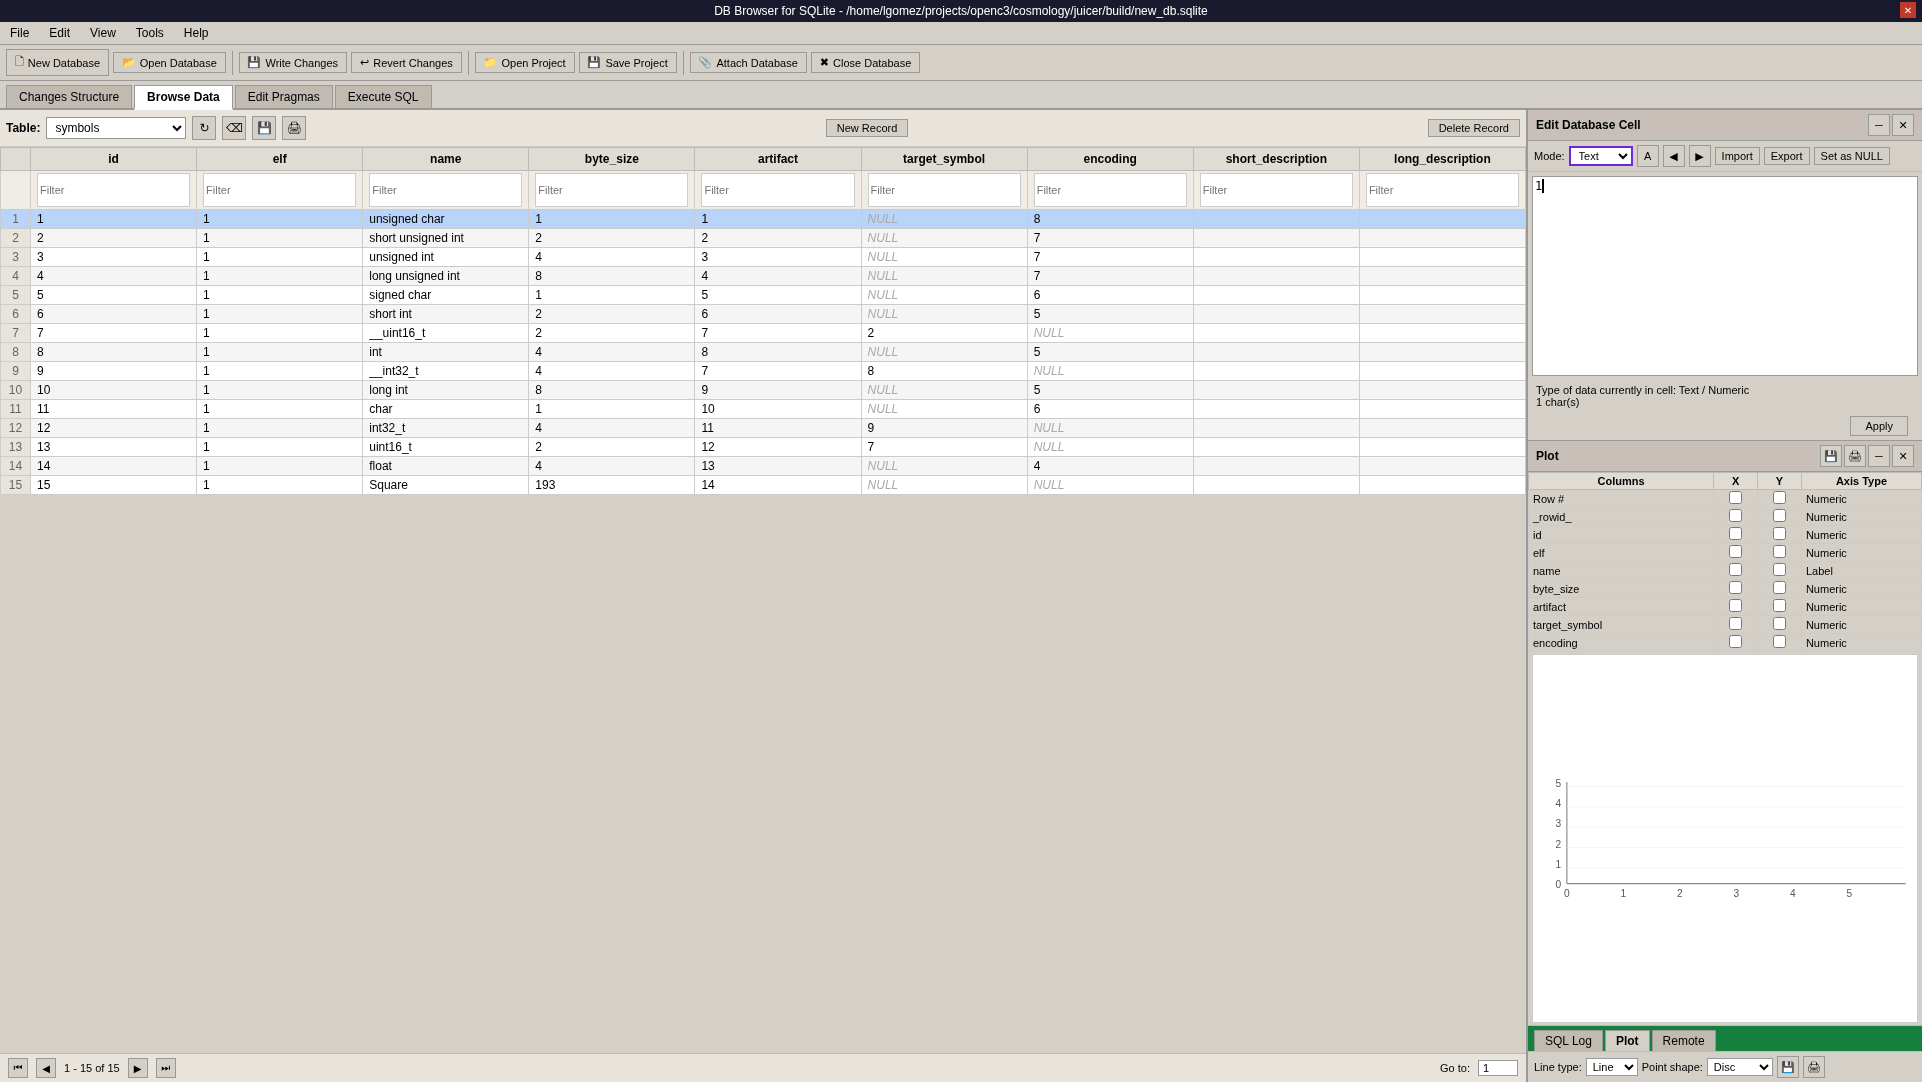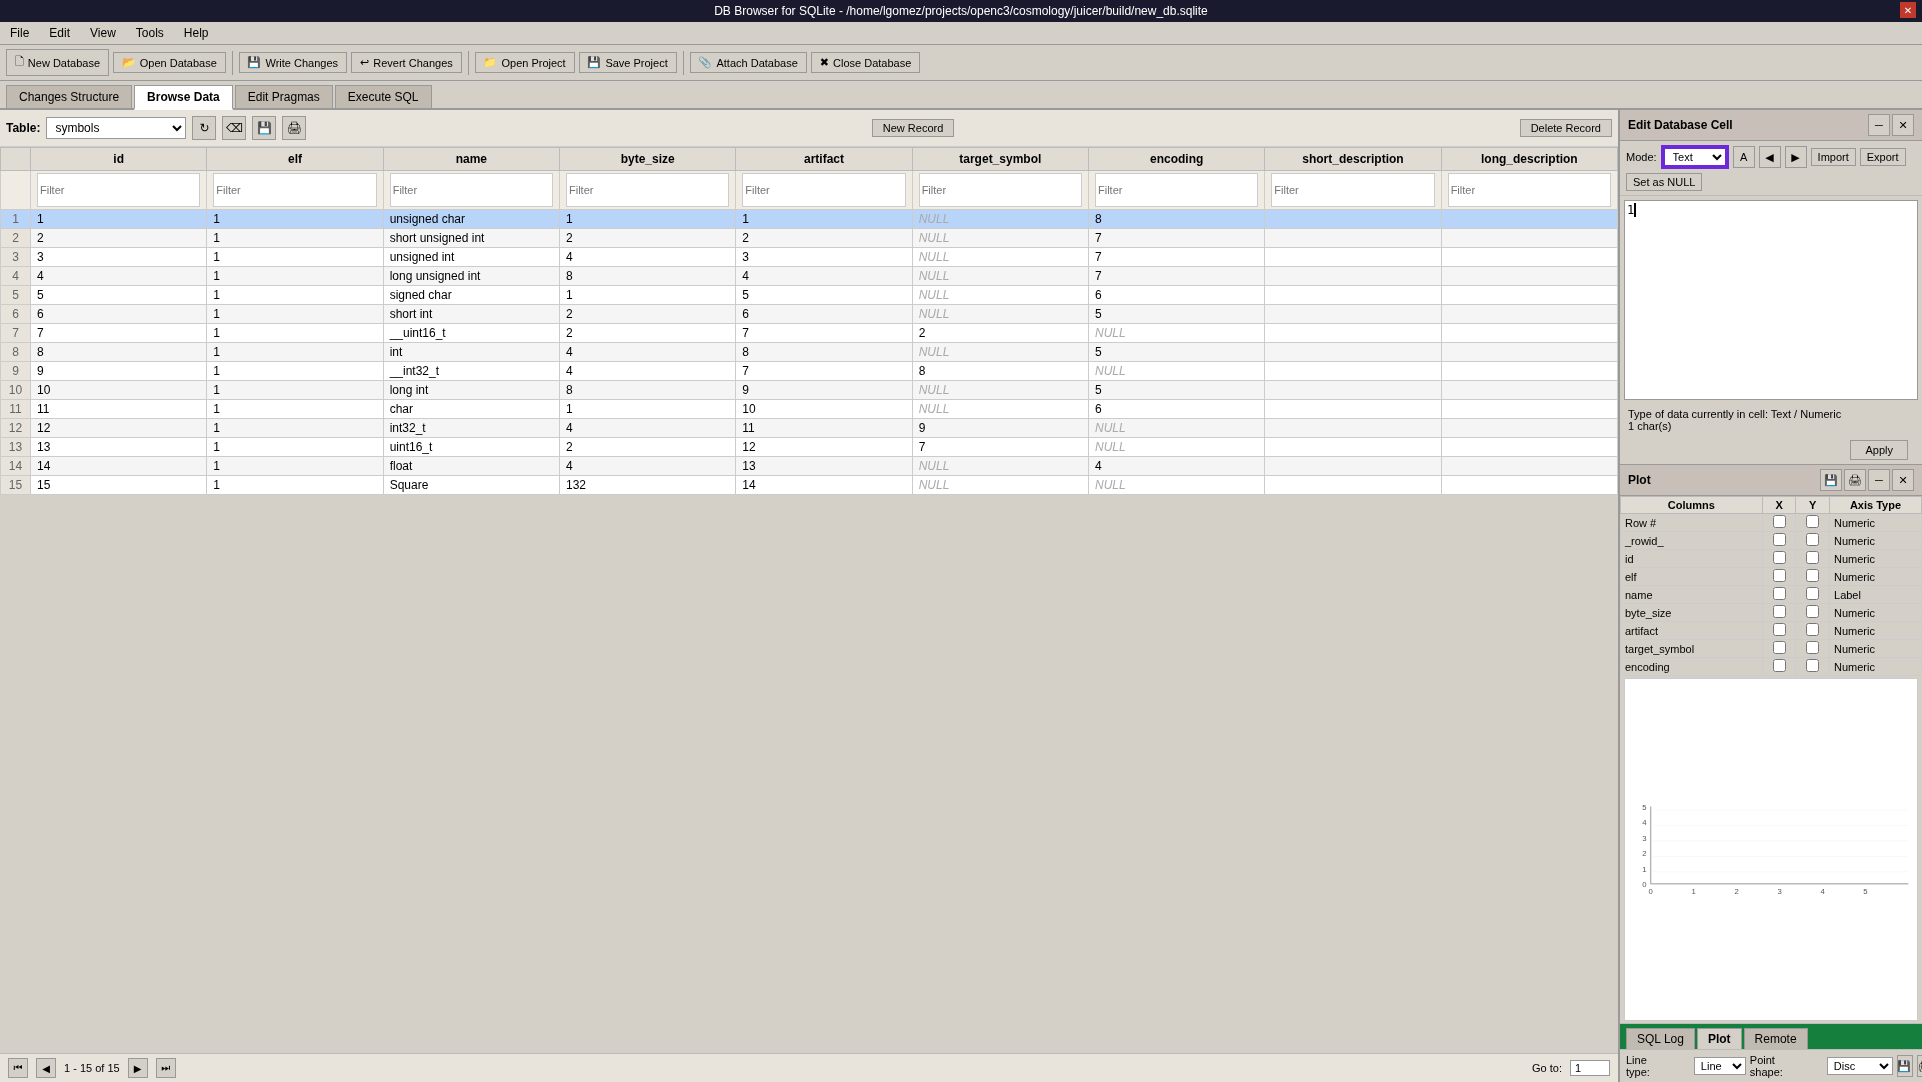--- a/index.html
+++ b/index.html
@@ -204,21 +204,21 @@
     }
     #goto-input {
       border: 1px solid #999;
       width: 40px;
       padding: 1px 4px;
       font-size: 11px;
     }
     
     
     #right-panel {
-      width: 302px;
+      width: 394px;
       display: flex;
       flex-direction: column;
       background: #d4d0c8;
       overflow: hidden;
     }
     
     #edit-cell-header {
       background: #c8c0b8;
       padding: 4px 8px;
       font-weight: bold;
@@ -234,21 +234,21 @@
       display: flex;
       align-items: center;
       gap: 4px;
       border-bottom: 1px solid #bbb;
       background: #d4d0c8;
       flex-wrap: wrap;
     }
     
     .mode-label { font-size: 11px; }
     .mode-select {
-      border: 4px solid #6d28d9;
+      border: 2px solid #6d28d9;
       background: #fff;
       padding: 1px 4px;
       font-size: 11px;
     }
     .cell-icon-btn {
       background: #d4d0c8;
       border: 1px solid #999;
       width: 22px;
       height: 22px;
       cursor: pointer;
@@ -380,21 +380,20 @@
       gap: 4px;
       padding: 4px 6px;
       font-size: 11px;
       border-top: 1px solid #bbb;
     }
     .plot-ctrl-select {
       border: 1px solid #999;
       background: #fff;
       font-size: 11px;
       padding: 1px 2px;
-      margin-left: 40px;
     }
   </style>
 </head>
 <body>
 
 <div id="titlebar">
   <span>DB Browser for SQLite - /home/lgomez/projects/openc3/cosmology/juicer/build/new_db.sqlite</span>
   <button class="close-btn">✕</button>
 </div>
 
@@ -639,21 +638,21 @@
       <td><span class="null-val">NULL</span></td>
       <td>4</td>
       <td></td>
       <td></td>
     </tr>
             <tr>
       <td class="row-num">15</td>
       <td>15</td>
       <td>1</td>
       <td>Square</td>
-      <td>132</td>
+      <td>193</td>
       <td>14</td>
       <td><span class="null-val">NULL</span></td>
       <td><span class="null-val">NULL</span></td>
       <td></td>
       <td></td>
     </tr>
           </tbody>
       </table>
     </div>
 

